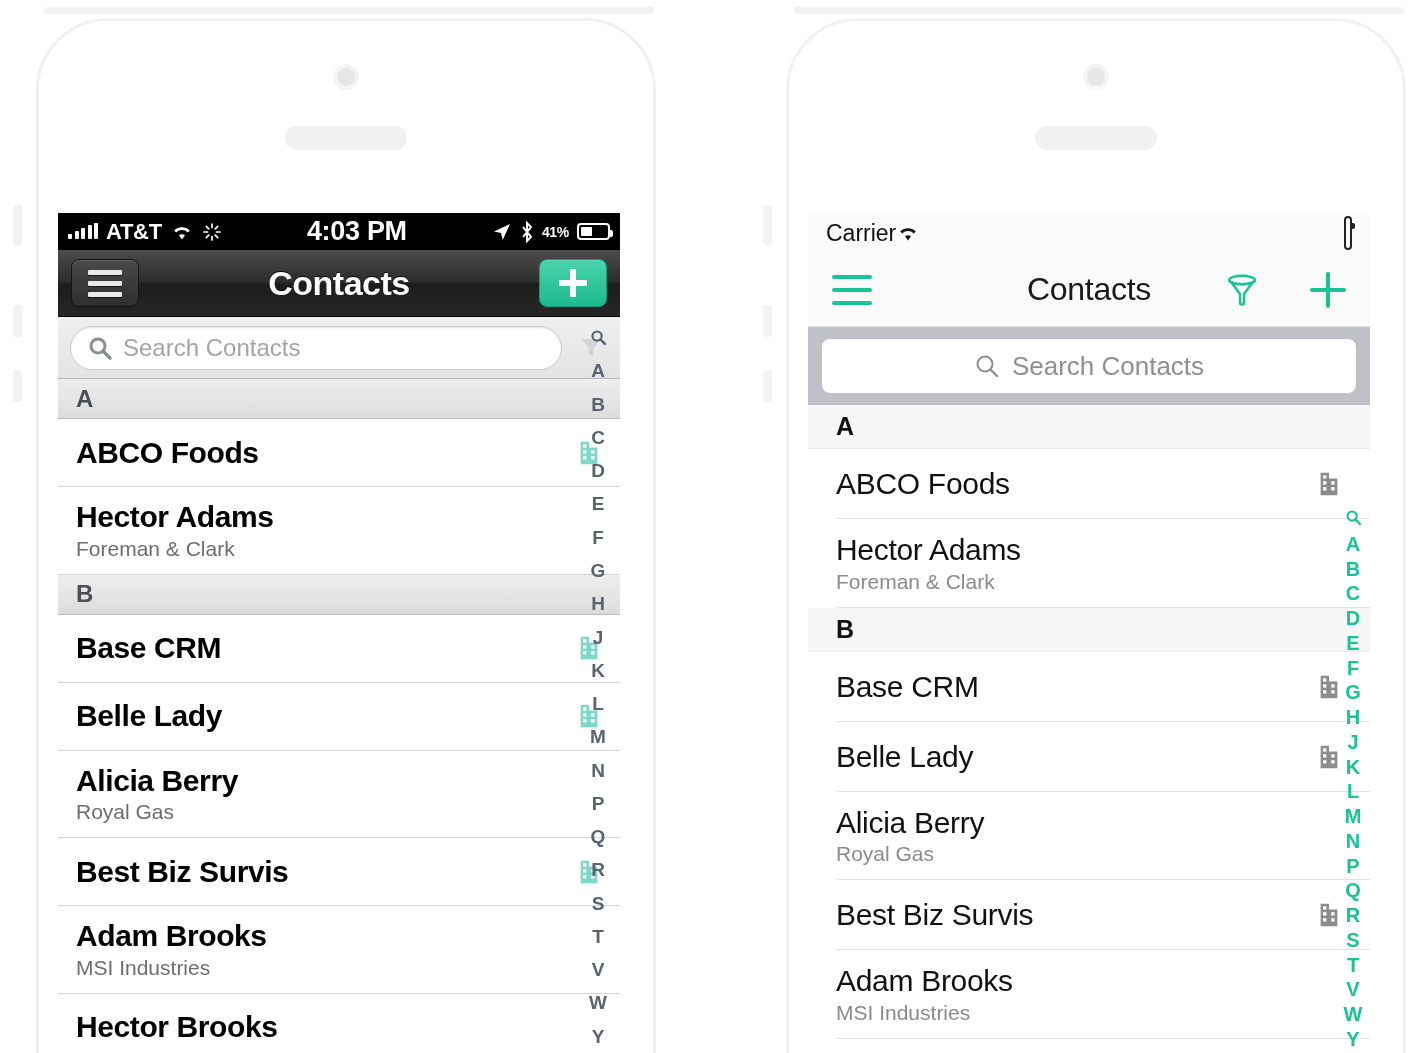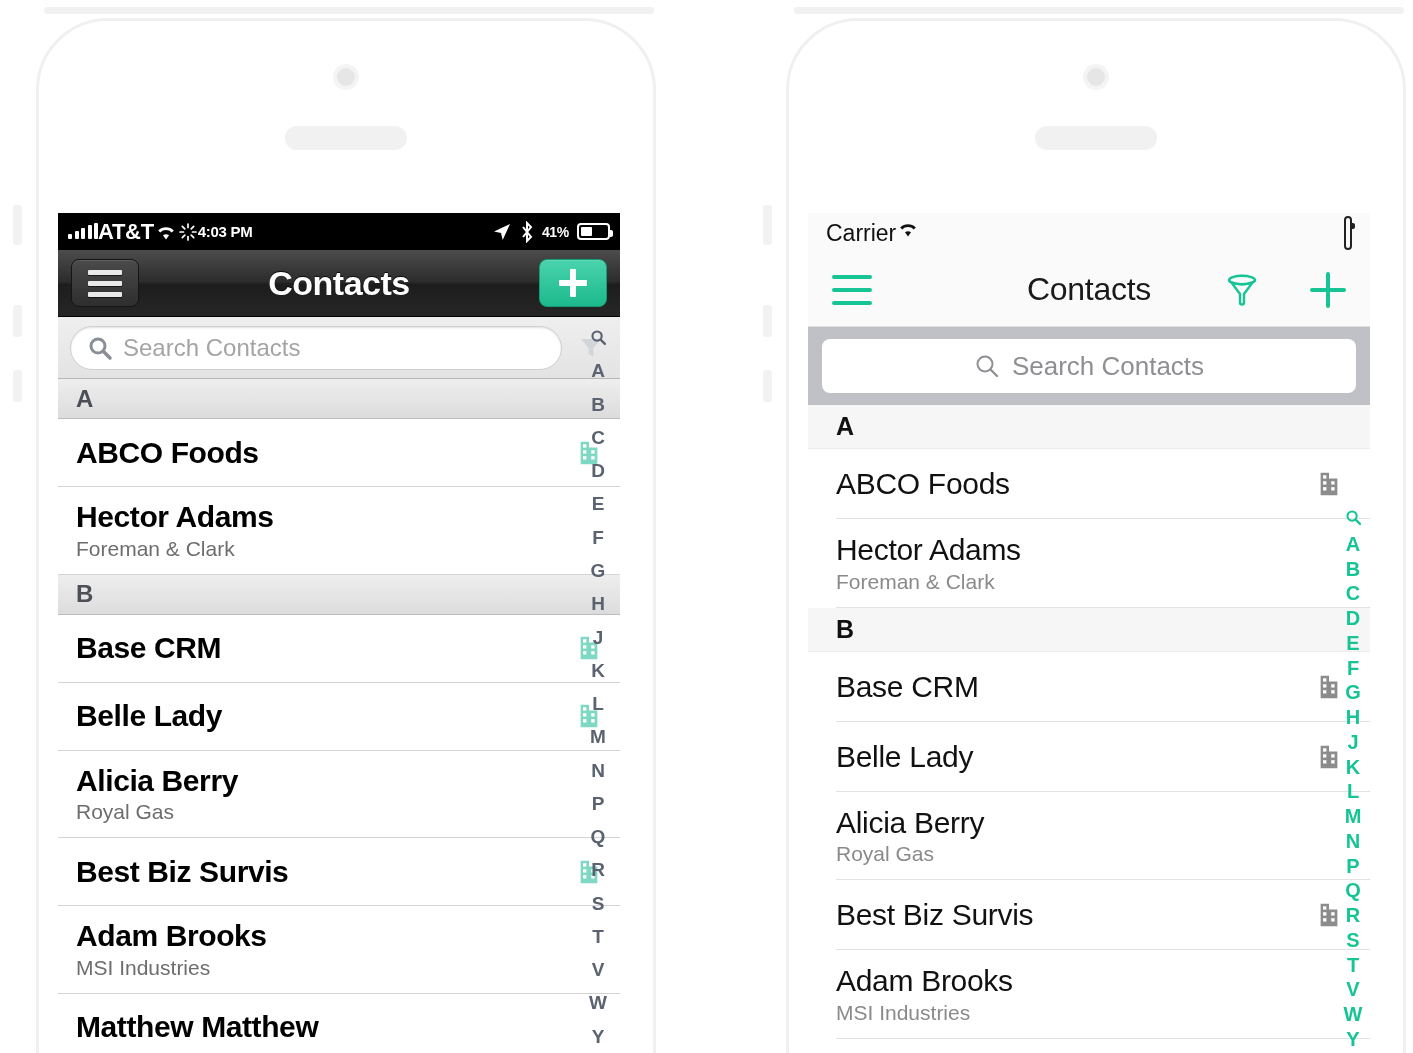--- a/index.html
+++ b/index.html
@@ -51,22 +51,22 @@
     background: #ffffff;
   }
 
   
   .ios6 .statusbar {
     height: 37px; background: #000;
     display: flex; align-items: center; padding: 0 10px;
     color: #fff; font-size: 22px; font-weight: bold;
     letter-spacing: -0.3px;
   }
-  .ios6 .sb-left { display:flex; align-items:center; flex: 0 0 auto; }
-  .ios6 .sb-center { flex: 1; text-align: left; font-size: 15px; }
+  .ios6 .sb-left { display:flex; align-items:center; gap:8px; flex: 0 0 auto; }
+  .ios6 .sb-center { flex: 1; text-align: center; font-size: 27px; }
   .ios6 .sb-right { display:flex; align-items:center; gap:8px; flex:0 0 auto; }
   .bars { display: flex; align-items: flex-end; gap: 2.5px; height: 15px; }
   .bars i { display:block; width: 4px; background: #fff; border-radius: 1px; }
   .bars i:nth-child(1){height:5px}.bars i:nth-child(2){height:8px}
   .bars i:nth-child(3){height:11px}.bars i:nth-child(4){height:14px}
   .bars i:nth-child(5){height:16px}
   .carrier-txt { font-size: 22px; font-weight: bold; }
   .batt-pct { font-size: 14px; font-weight: bold; }
   .batt {
     width: 33px; height: 17px; border: 2px solid #fff; border-radius: 4px;
@@ -150,21 +150,21 @@
     pointer-events:none;
   }
   .idx6 .it { font-size: 19px; font-weight:bold; color:#5b6270; line-height: 1; flex:1;
     display:flex; align-items:center; justify-content:center; }
 
   
   .ios7 .statusbar {
     height: 40px; background:#fafafa; display:flex; align-items:center;
     padding: 0 18px; color:#111; font-size: 23px; position:relative;
   }
-  .ios7 .sb-left{ display:flex; align-items:flex-start; }
+  .ios7 .sb-left{ display:flex; align-items:center; }
   .ios7 .sb-center{ position:absolute; left:0; right:0; text-align:center; font-size:23px; font-weight:bold;}
   .ios7 .sb-right{ margin-left:auto; z-index:2;}
   .batt7 { width: 40px; height: 18px; border: 2px solid #222; border-radius: 4px; padding:2px; position:relative;}
   .batt7::after{content:'';position:absolute;right:-5px;top:5px;width:3px;height:6px;background:#222;border-radius:0 2px 2px 0;}
   .batt7 .fill{ height:100%; width:100%; background:#222; border-radius:1px;}
 
   .ios7 .navbar {
     height: 74px; background:#fafafa;
     display:flex; align-items:center; padding: 0 24px; position:relative;
     border-bottom: 1px solid #e0e0e0;
@@ -383,21 +383,21 @@
             </svg>
           </div>
           <div class="row">
             <div class="txt">
               <div class="name">Adam Brooks</div>
               <div class="sub">MSI Industries</div>
             </div>
           </div>
           <div class="row last">
             <div class="txt">
-              <div class="name">Matthew Matthew</div>
+              <div class="name">Hector Brooks</div>
             </div>
           </div>
         </div>
 
       <div class="idx6" id="left-index">
           <span class="it">
             <svg width="17" height="17" viewBox="0 0 24 24">
               <circle cx="10" cy="10" r="6.5" fill="none" stroke="#5b6270" stroke-width="3"></circle>
               <line x1="14.8" y1="14.8" x2="21" y2="21" stroke="#5b6270" stroke-width="3.4" stroke-linecap="round"></line>
             </svg>

